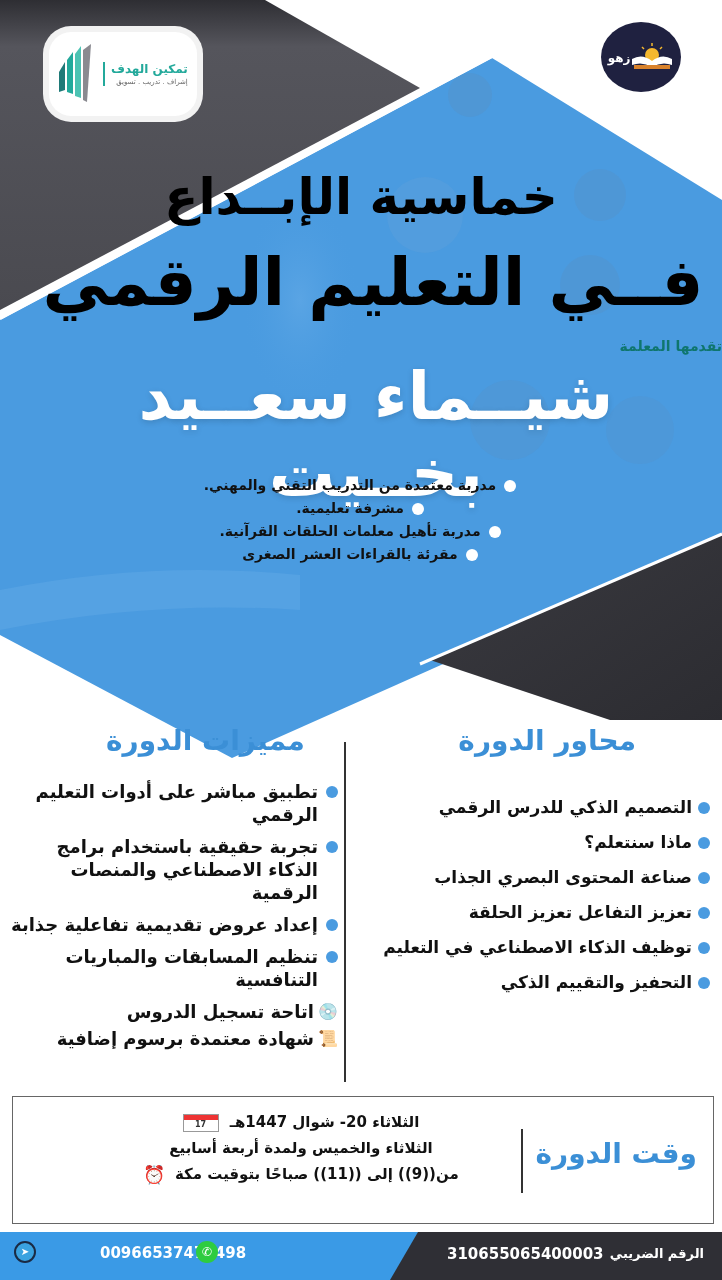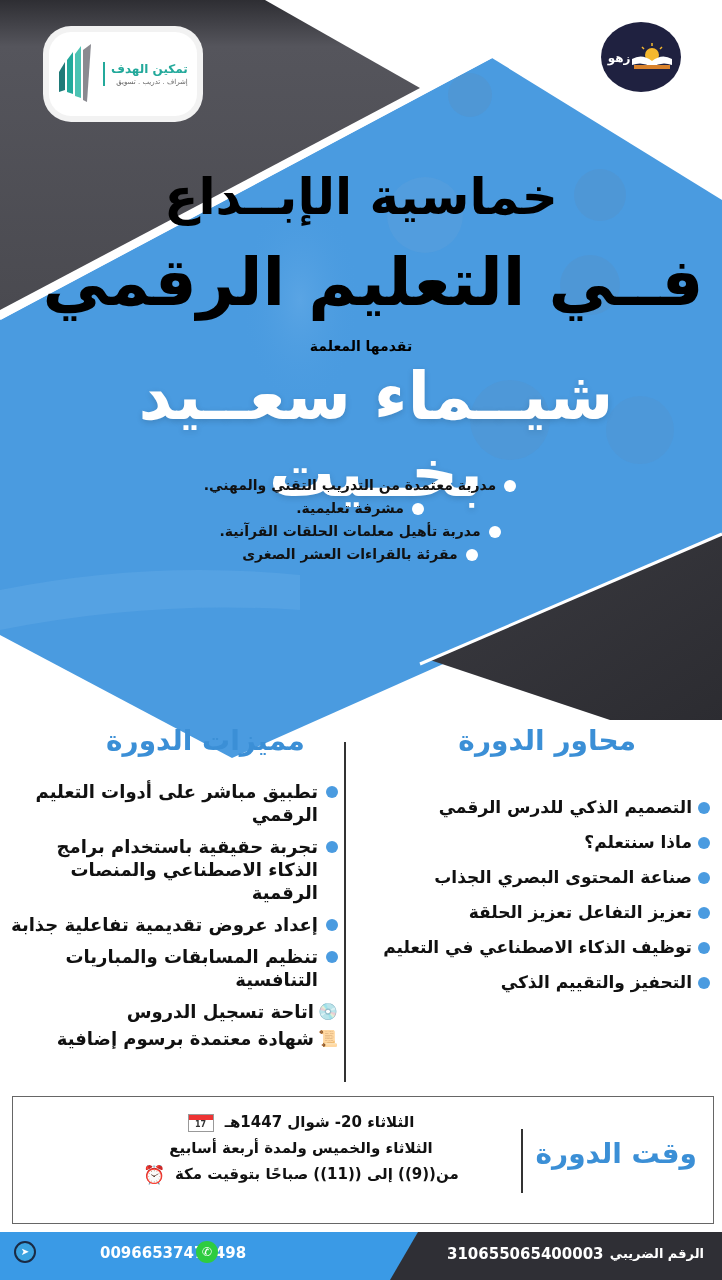--- a/index.html
+++ b/index.html
@@ -23,21 +23,21 @@
   .logo-zaho {
     position: absolute; left: 601px; top: 22px; width: 80px; height: 70px; border-radius: 50%;
     background: #1f2140; display: flex; flex-direction: row; align-items: center; justify-content: center;
   }
   .logo-zaho .lbl { color: #fff; font-weight: bold; font-size: 12px; margin-top: 2px; }
 
   
   .title { position: absolute; left: 0; right: 0; text-align: center; color: #000; font-weight: bold; font-family: "DejaVu Sans", sans-serif; }
   .title1 { top: 168px; font-size: 50px; letter-spacing: 1px; }
   .title2 { top: 244px; font-size: 66px; margin-left: 24px; }
-  .presented { position: absolute; top: 338px; left: 0; right: 0; text-align: center; font-size: 14px; font-weight: bold; color: #000000; }
+  .presented { position: absolute; top: 338px; left: 0; right: 0; text-align: right; font-size: 14px; font-weight: bold; color: #0f766e; }
   .teacher { position: absolute; top: 358px; left: 0; right: 0; text-align: center; font-size: 66px; font-weight: bold; color: #fff; text-shadow: 0 2px 6px rgba(0,0,0,0.15); letter-spacing: 2px; padding-left: 30px; }
 
   .creds { position: absolute; top: 474px; left: 180px; width: 360px; list-style: none; text-align: center; }
   .creds li { font-size: 14px; font-weight: bold; color: #111; line-height: 23px; }
   .creds .dot { display: inline-block; width: 12px; height: 12px; border-radius: 50%; background: #fff; margin-left: 8px; vertical-align: middle; }
 
   
   .col-title { position: absolute; top: 724px; font-size: 28px; font-weight: bold; color: #3b8fd6; }
   .col-right-title { right: 86px; }
   .col-left-title { left: 62px; margin-left: 44px; }
@@ -52,21 +52,21 @@
   .features li .bullet { flex: 0 0 12px; margin-top: 6px; margin-left: 8px; }
   .features li .emo { flex: 0 0 20px; font-size: 16px; margin-left: 4px; }
   .features li.short { margin-bottom: 4px; }
 
   
   .timebox { position: absolute; left: 12px; top: 1096px; width: 702px; height: 128px; border: 1.5px solid #666; background: #fff; }
   .timebox .ttl { position: absolute; right: 16px; top: 40px; font-size: 28px; font-weight: bold; color: #3b8fd6; }
   .timebox .vbar { position: absolute; left: 508px; top: 32px; width: 2px; height: 64px; background: #333; }
   .timebox .lines { position: absolute; right: 222px; top: 12px; width: 380px; text-align: center; }
   .timebox .line { font-size: 15px; font-weight: bold; color: #111; line-height: 26px; }
-  .cal { display: inline-block; width: 26px; height: 18px; border: 1px solid #999; background: #fff; position: relative; vertical-align: middle; margin-right: 6px; font-size: 8px; line-height: 12px; text-align: center; color: #333; }
+  .cal { display: inline-block; width: 36px; height: 18px; border: 1px solid #999; background: #fff; position: relative; vertical-align: middle; margin-right: 6px; font-size: 8px; line-height: 12px; text-align: center; color: #333; }
   .cal::before { content: ""; position: absolute; left: 0; right: 0; top: 0; height: 5px; background: #e33; }
   .alarm { display: inline-block; font-size: 18px; color: #e33; margin-right: 4px; vertical-align: middle; }
 
   
   .footer-text { position: absolute; top: 1244px; font-size: 15px; font-weight: bold; color: #fff; direction: ltr; }
   .phone1 { left: 100px; }
   .phone2 { left: 211px; margin-top: 36px; }
   .wa-icon { position: absolute; left: 196px; top: 1241px; width: 22px; height: 22px; border-radius: 50%; background: #2ecc40; color: #fff; font-size: 12px; text-align: center; line-height: 22px; }
   .tg-icon { position: absolute; left: 14px; top: 1241px; width: 22px; height: 22px; border-radius: 50%; background: #3aa2e0; border: 2px solid #1a2a44; color: #fff; font-size: 10px; text-align: center; line-height: 18px; }
   .tax-label { position: absolute; right: 18px; top: 1246px; font-size: 13px; color: #fff; font-weight: bold; }

